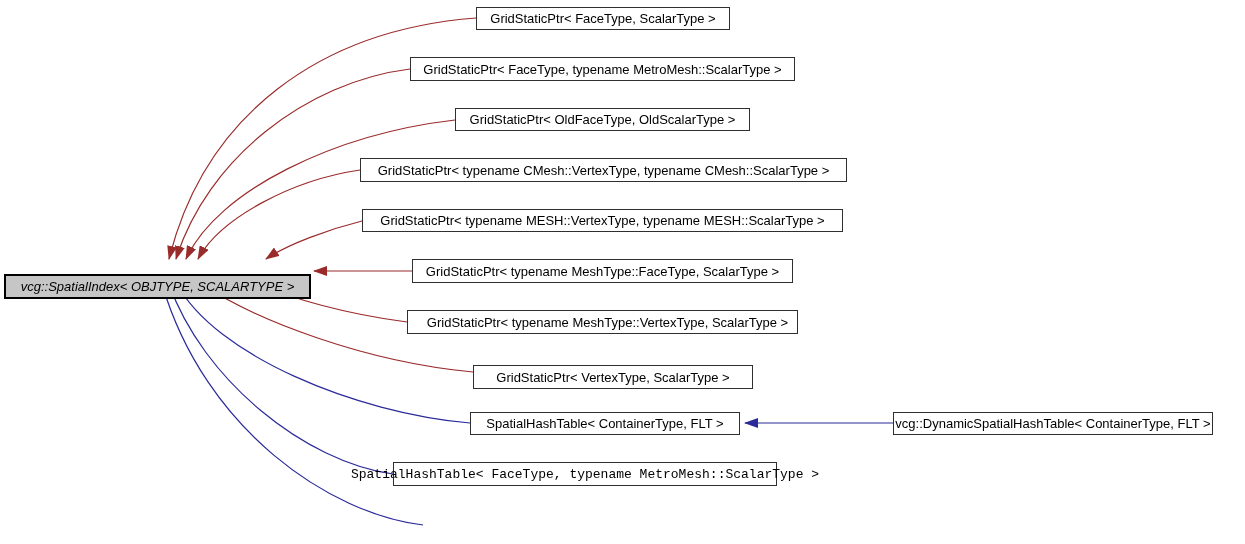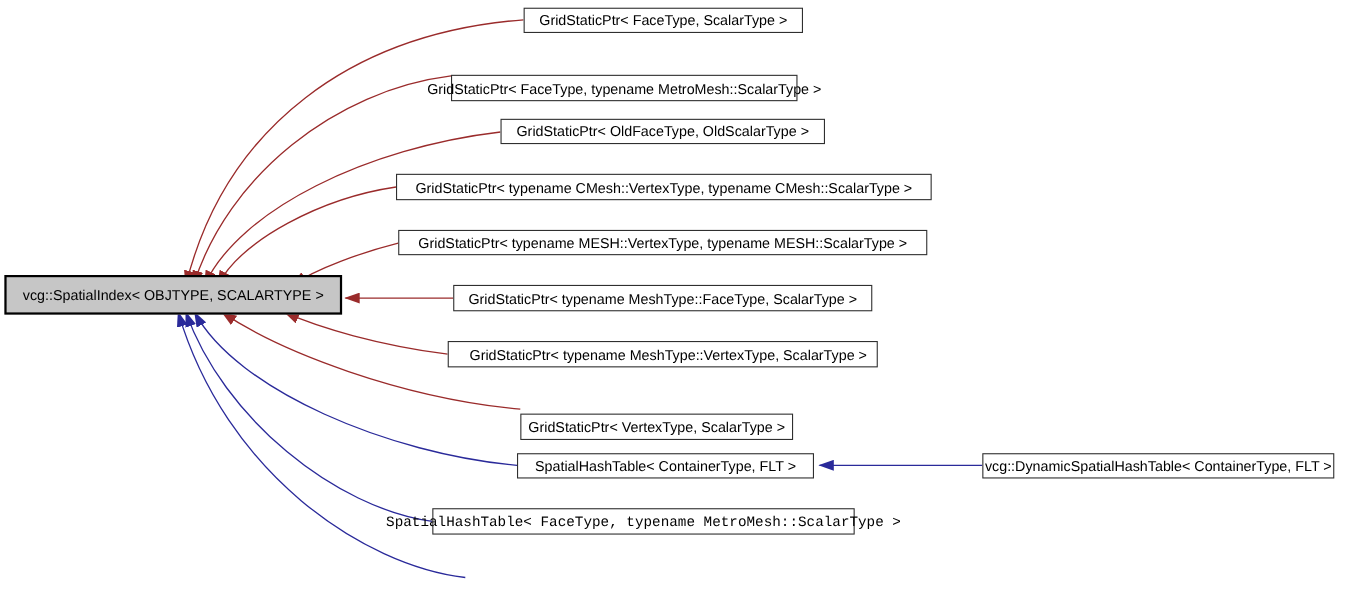--- a/index.html
+++ b/index.html
@@ -51,37 +51,37 @@
     <path class="edge-red" d="M362,221 C330,229 288,244 266,259" marker-end="url(#ar)"></path>
     <path class="edge-red" d="M412,271 L314,271" marker-end="url(#ar)"></path>
     <path class="edge-red" d="M407,322 C345,314 290,298 259,284" marker-end="url(#ar)"></path>
     <path class="edge-red" d="M473,372 C365,362 255,320 202,284" marker-end="url(#ar)"></path>
     <path class="edge-blue" d="M470,423 C355,413 215,355 177,284" marker-end="url(#ab)"></path>
     <path class="edge-blue" d="M393,474 C305,462 203,380 169,284" marker-end="url(#ab)"></path>
     <path class="edge-blue" d="M423,525 C330,514 205,430 162,284" marker-end="url(#ab)"></path>
     <path class="edge-blue" d="M893,423 L745,423" marker-end="url(#ab)"></path>
   </svg>
 
-  <div class="node base" style="left:4px;top:250px;width:307px;height:36px;">vcg::SpatialIndex&lt; OBJTYPE, SCALARTYPE &gt;</div>
+  <div class="node base" style="left:4px;top:274px;width:307px;height:25px;font-style:italic;">vcg::SpatialIndex&lt; OBJTYPE, SCALARTYPE &gt;</div>
 
   <div class="node" style="left:476px;top:7px;width:254px;height:23px;">GridStaticPtr&lt; FaceType, ScalarType &gt;</div>
 
-  <div class="node" style="left:410px;top:57px;width:315px;height:24px;margin-top:11px;">GridStaticPtr&lt; FaceType, typename MetroMesh::ScalarType &gt;</div>
+  <div class="node" style="left:410px;top:57px;width:385px;height:24px;">GridStaticPtr&lt; FaceType, typename MetroMesh::ScalarType &gt;</div>
 
   <div class="node" style="left:455px;top:108px;width:295px;height:23px;">GridStaticPtr&lt; OldFaceType, OldScalarType &gt;</div>
 
   <div class="node" style="left:360px;top:158px;width:487px;height:24px;text-align:center;">GridStaticPtr&lt; typename CMesh::VertexType, typename CMesh::ScalarType &gt;</div>
 
   <div class="node" style="left:412px;top:259px;width:381px;height:24px;">GridStaticPtr&lt; typename MeshType::FaceType, ScalarType &gt;</div>
 
   <div class="node" style="left:362px;top:209px;width:481px;height:23px;">GridStaticPtr&lt; typename MESH::VertexType, typename MESH::ScalarType &gt;</div>
 
   <div class="node" style="left:407px;top:310px;width:391px;height:24px;padding-left:10px;">GridStaticPtr&lt; typename MeshType::VertexType, ScalarType &gt;</div>
 
-  <div class="node" style="left:473px;top:376px;width:248px;height:24px;">GridStaticPtr&lt; VertexType, ScalarType &gt;</div>
+  <div class="node" style="left:473px;top:365px;width:280px;height:24px;">GridStaticPtr&lt; VertexType, ScalarType &gt;</div>
 
   <div class="node" style="left:470px;top:412px;width:270px;height:23px;">SpatialHashTable&lt; ContainerType, FLT &gt;</div>
 
   <div class="node" style="left:393px;top:462px;width:384px;height:24px;font-family:Liberation Mono, monospace;">SpatialHashTable&lt; FaceType, typename MetroMesh::ScalarType &gt;</div>
 
 
   <div class="node" style="left:893px;top:412px;width:320px;height:23px;">vcg::DynamicSpatialHashTable&lt; ContainerType, FLT &gt;</div>
 
 </div>
 

